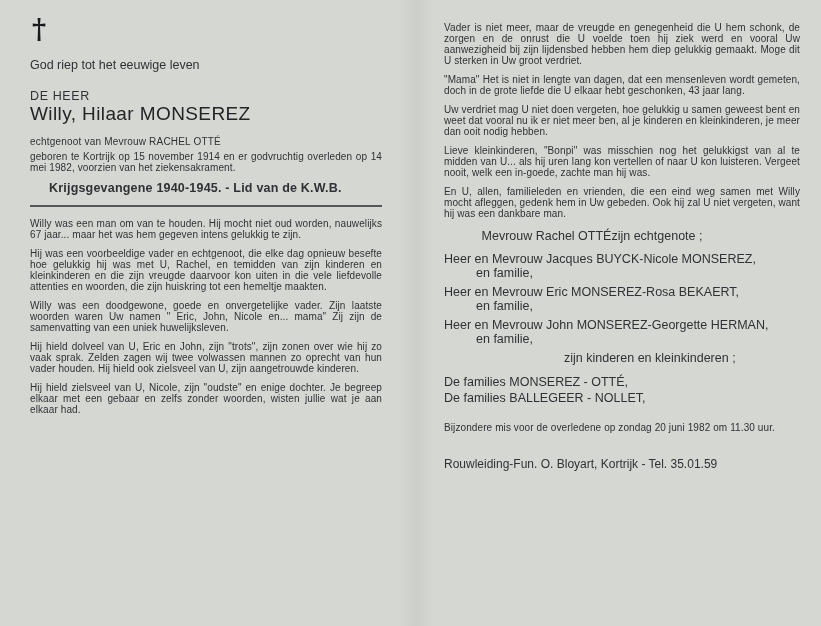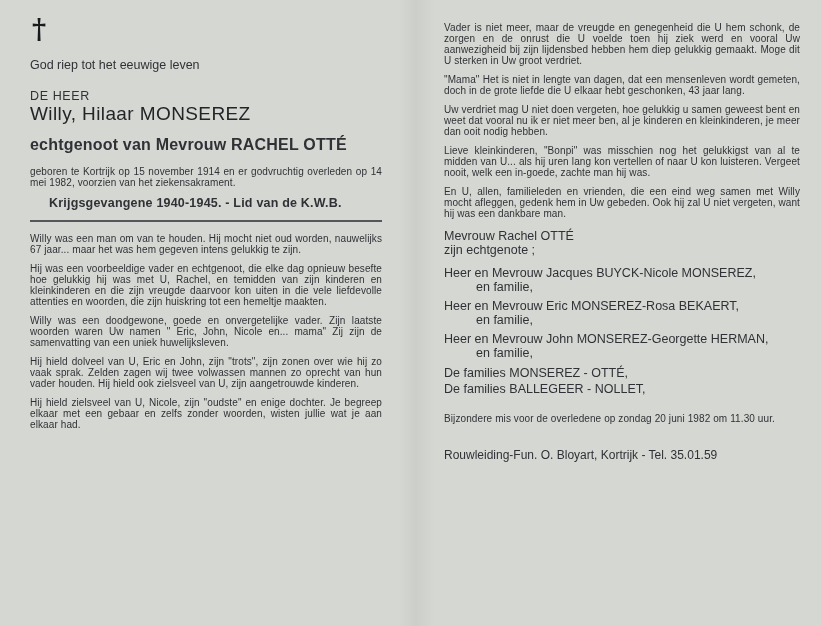--- a/index.html
+++ b/index.html
@@ -30,32 +30,32 @@
     font-size:27px;line-height:1;
     font-weight:bold;color:#191a1e;
     margin:2px 0 15px 2px;
   }
   .intro{font-size:12.5px;margin-bottom:17px;}
   .salutation{font-size:12.5px;letter-spacing:0.6px;}
   .name{
     font-size:19px;font-weight:normal;letter-spacing:0.4px;
     color:#232428;margin:0 0 11px 0;
   }
-  .spouse{font-size:16px;font-weight:bold;margin-bottom:12px;letter-spacing:0.2px;}
+  .spouse{font-size:10px;font-weight:normal;margin-bottom:4px;letter-spacing:0.2px;}
   .war{font-size:12.5px;font-weight:bold;margin-bottom:10px;letter-spacing:0.2px;padding-left:19px;}
   .divider{border:none;border-top:2px solid #54565b;margin:0 0 11px 0;}
 
   p.body{
     font-size:10px;line-height:1.1;
     text-align:justify;letter-spacing:0.1px;
     margin:0 0 8px 0;
   }
 
   .family{margin-top:10px;font-size:12.5px;}
-  .widow-row{display:flex;justify-content:center;width:296px;margin-bottom:9px;flex-direction:column;}
+  .widow-row{display:flex;justify-content:center;width:296px;margin-bottom:9px;}
   .entry{margin-bottom:5px;}
   .entry .suffix{margin-left:32px;}
   .children-line{margin:5px 0 9px 120px;}
   .family-line{line-height:16px;}
   .thanks{font-weight:bold;text-align:center;margin-top:13px;letter-spacing:0.2px;}
   p.mass{margin-top:16px;width:332px;text-align:left;}
   .funeral{font-size:12px;margin-top:24px;}
 </style>
 </head>
 <body>
@@ -98,20 +98,21 @@
       </div>
       <div class="entry">
         <div>Heer en Mevrouw Eric MONSEREZ-Rosa BEKAERT,</div>
         <div class="suffix">en familie,</div>
       </div>
       <div class="entry">
         <div>Heer en Mevrouw John MONSEREZ-Georgette HERMAN,</div>
         <div class="suffix">en familie,</div>
       </div>
 
+      <div class="children-line">zijn kinderen en kleinkinderen ;</div>
       <div class="family-line">De families MONSEREZ - OTTÉ,</div>
       <div class="family-line">De families BALLEGEER - NOLLET,</div>
     </div>
 
     <p class="body mass">Bijzondere mis voor de overledene op zondag 20 juni 1982 om 11.30 uur.</p>
     <div class="funeral">Rouwleiding-Fun. O. Bloyart, Kortrijk - Tel. 35.01.59</div>
   </div>
 </div>
 
 </body></html>

